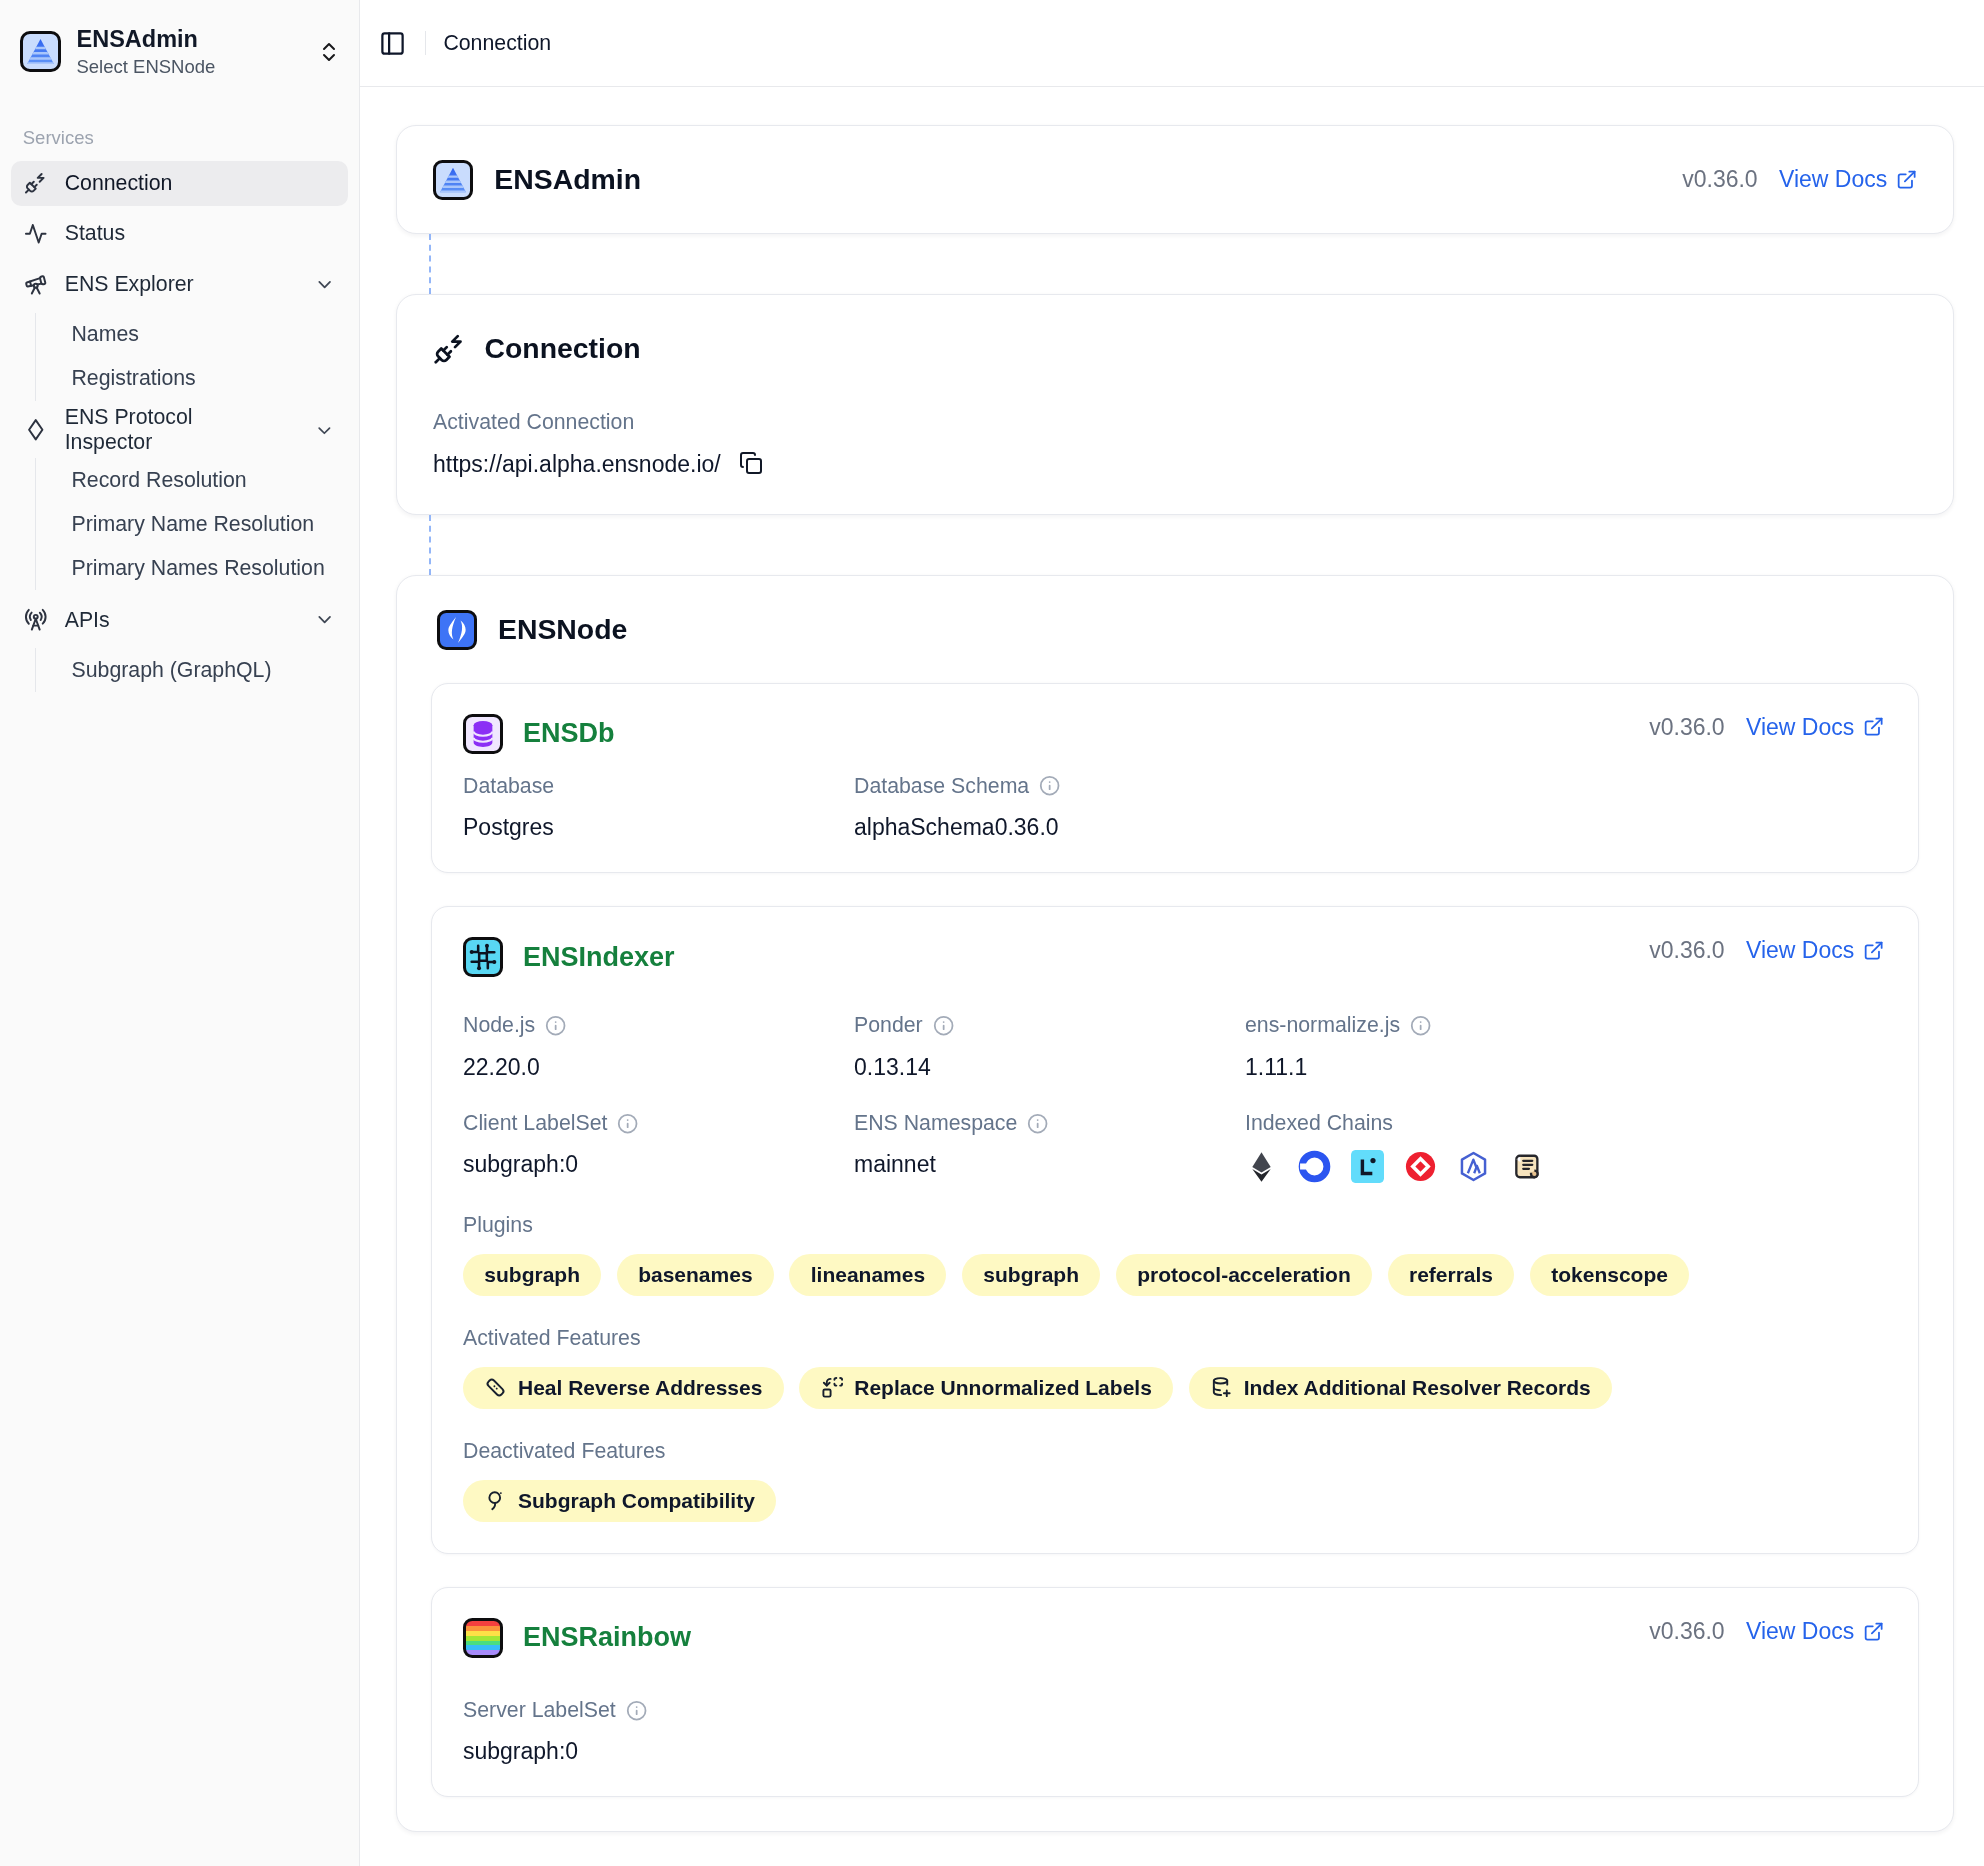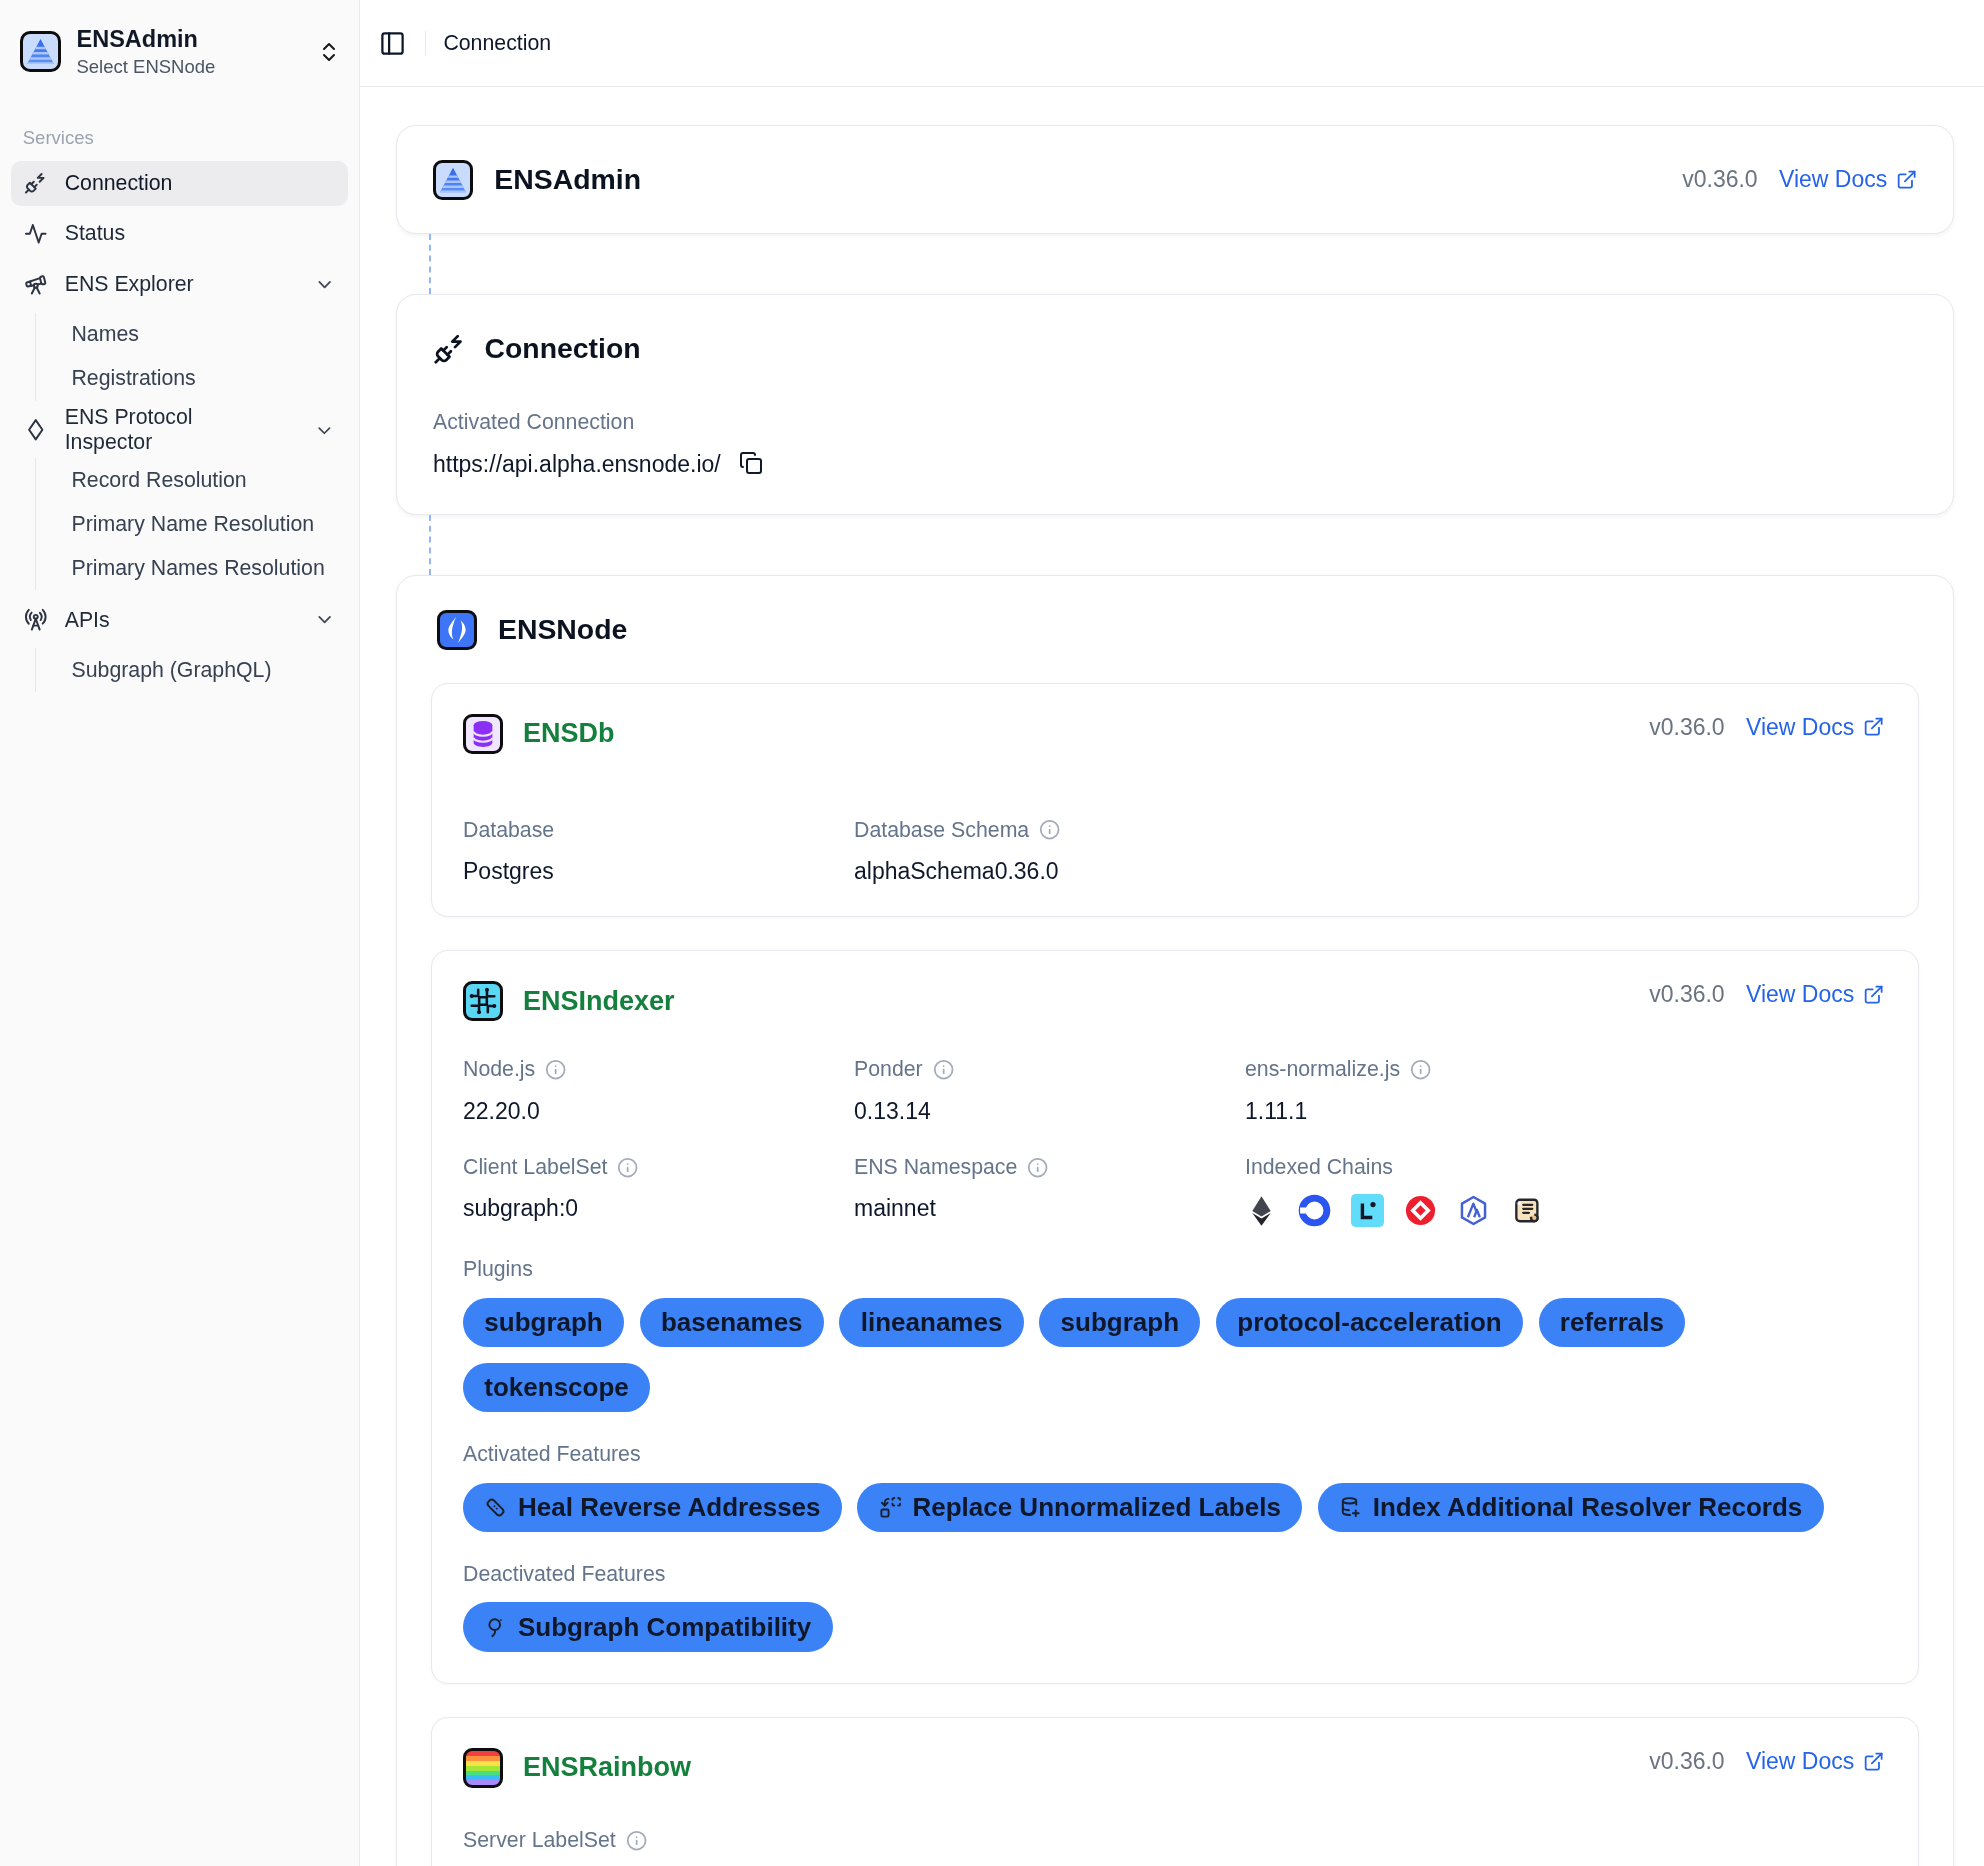--- a/index.html
+++ b/index.html
@@ -75,28 +75,28 @@
   .ensnode-card { padding:34px 34px 34px 34px; margin-bottom:25.6px; }
   .ensnode-head { display:flex; align-items:center; gap:21.3px; margin-bottom:33px; padding-left:5.7px; }
 
   .inner-card { border:1.4px solid #e7e9ee; border-radius:17px; background:#fff;
     box-shadow:0 0.7px 2.8px rgba(16,24,40,.04); padding:30px 34px 31px 31px; margin-bottom:33px; }
   .inner-card:last-child { margin-bottom:0; }
   .inner-head { display:flex; align-items:flex-start; justify-content:space-between; }
   .inner-title-row { display:flex; align-items:center; gap:20px; }
   h2.inner-title { font-size:27px; font-weight:700; color:#15803d; }
 
-  .grid2 { display:grid; grid-template-columns:391px 1fr; margin-top:64px; }
+  .grid2 { display:grid; grid-template-columns:391px 1fr; margin-top:20px; }
   .grid3 { display:grid; grid-template-columns:391px 391px 1fr; margin-top:36px; }
   .grid3 + .grid3 { margin-top:30px; }
   .info-ic { width:21.3px; height:21.3px; color:#a3abb8; flex:none; }
 
   .section-label { font-size:21.3px; color:#64748b; margin-top:30px; }
   .chips { display:flex; flex-wrap:wrap; gap:15.6px; margin-top:15.6px; }
-  .chip { background:#3b82f6; border-radius:710px; padding:9.2px 21.3px; font-size:26px;
+  .chip { background:#fef9c3; border-radius:710px; padding:9.2px 21.3px; font-size:21px;
     font-weight:700; color:#0f172a; display:flex; align-items:center; gap:10.7px; }
   .chip svg { width:23px; height:23px; color:#18202e; }
 
   .chains { display:flex; align-items:center; gap:20px; margin-top:14.2px; }
   .chain { width:33px; height:33px; display:block; }
   .chain.linea-bg { border-radius:4.3px; }
 
   .ic { fill:none; stroke:currentColor; stroke-width:2; stroke-linecap:round; stroke-linejoin:round; }
 </style>
 </head>

